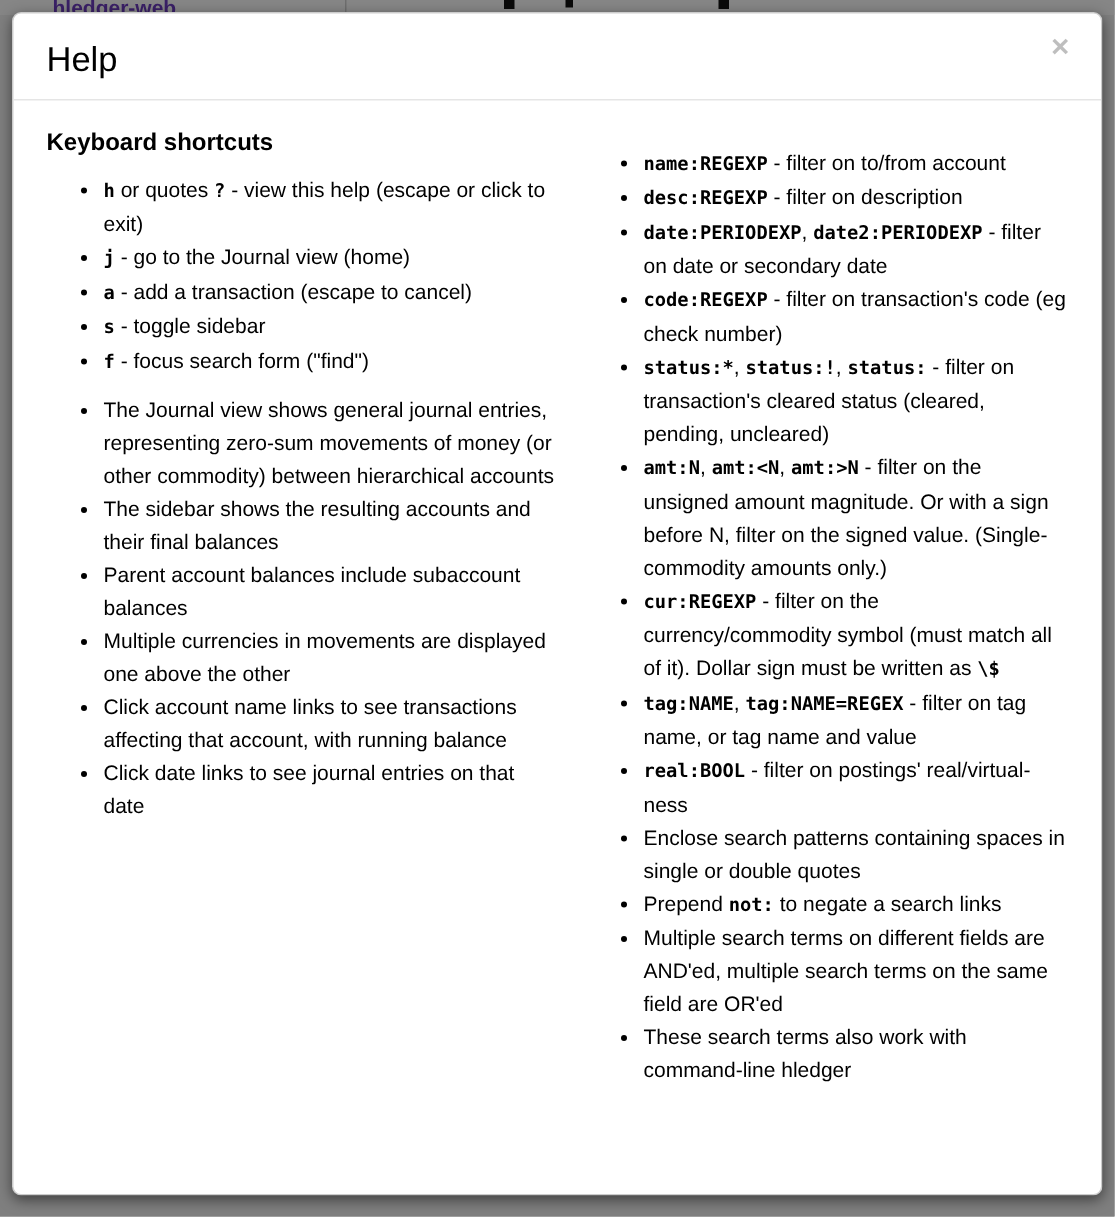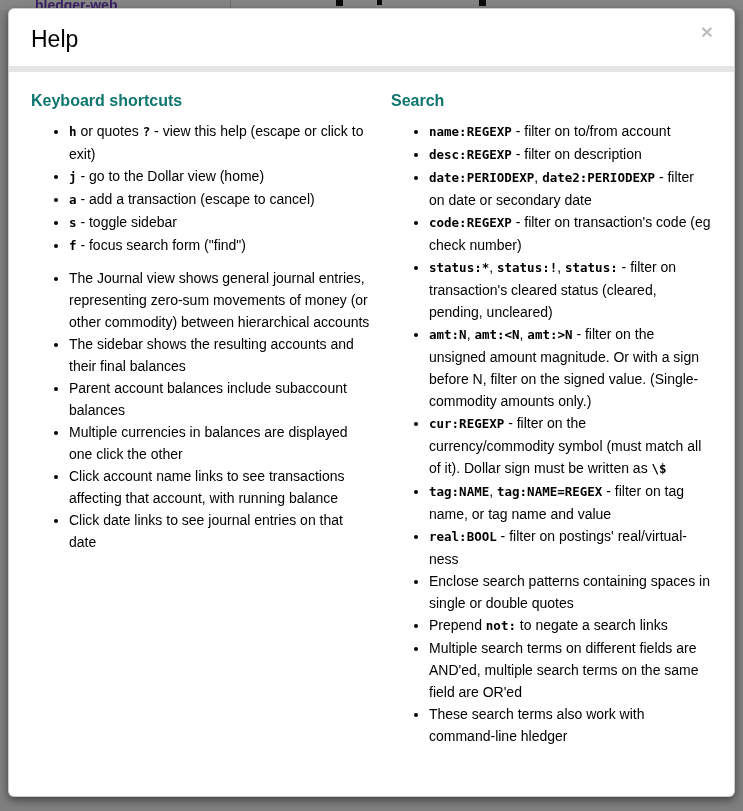--- a/index.html
+++ b/index.html
@@ -38,21 +38,21 @@
     background: #ffffff;
     border: 1px solid rgba(0,0,0,0.2);
     border-radius: 6px;
     box-shadow: 0 3px 9px rgba(0,0,0,0.5);
     overflow: hidden;
     z-index: 10;
   }
   .modal-header {
     position: relative;
     padding: 16px 20px 13px 22px;
-    border-bottom: 6px solid #a16207;
+    border-bottom: 1px solid #a16207;
   }
   .modal-title {
     font-size: 23px;
     font-weight: 400;
     color: #000;
     line-height: 28px;
   }
   .close-btn {
     position: absolute; top: 12px; right: 21px;
     background: none; border: 0;
@@ -65,21 +65,21 @@
   .modal-body {
     display: flex;
     padding: 20px 22px 20px 22px;
   }
   .col-left  { width: 340px; margin-right: 20px; }
   .col-right { flex: 1; }
 
   .section-heading {
     font-size: 16px;
     font-weight: bold;
-    color: #0f766e;
+    color: #000000;
     line-height: 18px;
     margin: 20px 0 10px 0;
   }
   .section-heading.first { margin-top: 0; }
 
   ul.help-list {
     margin: 10px 0 10px 0;
     padding-left: 38px;
     list-style: disc;
   }
@@ -111,37 +111,36 @@
 <div class="modal">
   <div class="modal-header" style="border-bottom-color: rgb(229, 229, 229);">
     <div class="modal-title">Help</div>
     <button class="close-btn">×</button>
   </div>
   <div class="modal-body">
     <div class="col-left">
       <div class="section-heading first">Keyboard shortcuts</div>
       <ul class="help-list">
           <li><code>h</code><span> or quotes </span><code>?</code><span> - view this help (escape or click to exit)</span></li>
-          <li><code>j</code><span> - go to the Dollar view (home)</span></li>
+          <li><code>j</code><span> - go to the Journal view (home)</span></li>
           <li><code>a</code><span> - add a transaction (escape to cancel)</span></li>
           <li><code>s</code><span> - toggle sidebar</span></li>
           <li><code>f</code><span> - focus search form ("find")</span></li>
         </ul>
 
       <ul class="help-list">
           <li><span>The Journal view shows general journal entries, representing zero-sum movements of money (or other commodity) between hierarchical accounts</span></li>
           <li><span>The sidebar shows the resulting accounts and their final balances</span></li>
           <li><span>Parent account balances include subaccount balances</span></li>
-          <li><span>Multiple currencies in balances are displayed one click the other</span></li>
+          <li><span>Multiple currencies in movements are displayed one above the other</span></li>
           <li><span>Click account name links to see transactions affecting that account, with running balance</span></li>
           <li><span>Click date links to see journal entries on that date</span></li>
         </ul>
     </div>
     <div class="col-right">
-      <div class="section-heading first">Search</div>
       <ul class="help-list">
           <li><code>name:REGEXP</code><span> - filter on to/from account</span></li>
           <li><code>desc:REGEXP</code><span> - filter on description</span></li>
           <li><code>date:PERIODEXP</code><span>, </span><code>date2:PERIODEXP</code><span> - filter on date or secondary date</span></li>
           <li><code>code:REGEXP</code><span> - filter on transaction's code (eg check number)</span></li>
           <li><code>status:*</code><span>, </span><code>status:!</code><span>, </span><code>status:</code><span> - filter on transaction's cleared status (cleared, pending, uncleared)</span></li>
           <li><code>amt:N</code><span>, </span><code>amt:&lt;N</code><span>, </span><code>amt:&gt;N</code><span> - filter on the unsigned amount magnitude. Or with a sign before N, filter on the signed value. (Single-commodity amounts only.)</span></li>
           <li><code>cur:REGEXP</code><span> - filter on the currency/commodity symbol (must match all of it). Dollar sign must be written as </span><code>\$</code></li>
           <li><code>tag:NAME</code><span>, </span><code>tag:NAME=REGEX</code><span> - filter on tag name, or tag name and value</span></li>
           <li><code>real:BOOL</code><span> - filter on postings' real/virtual-ness</span></li>

